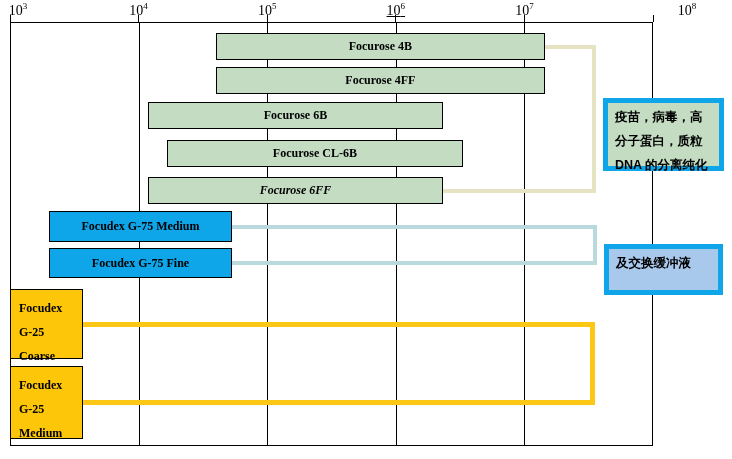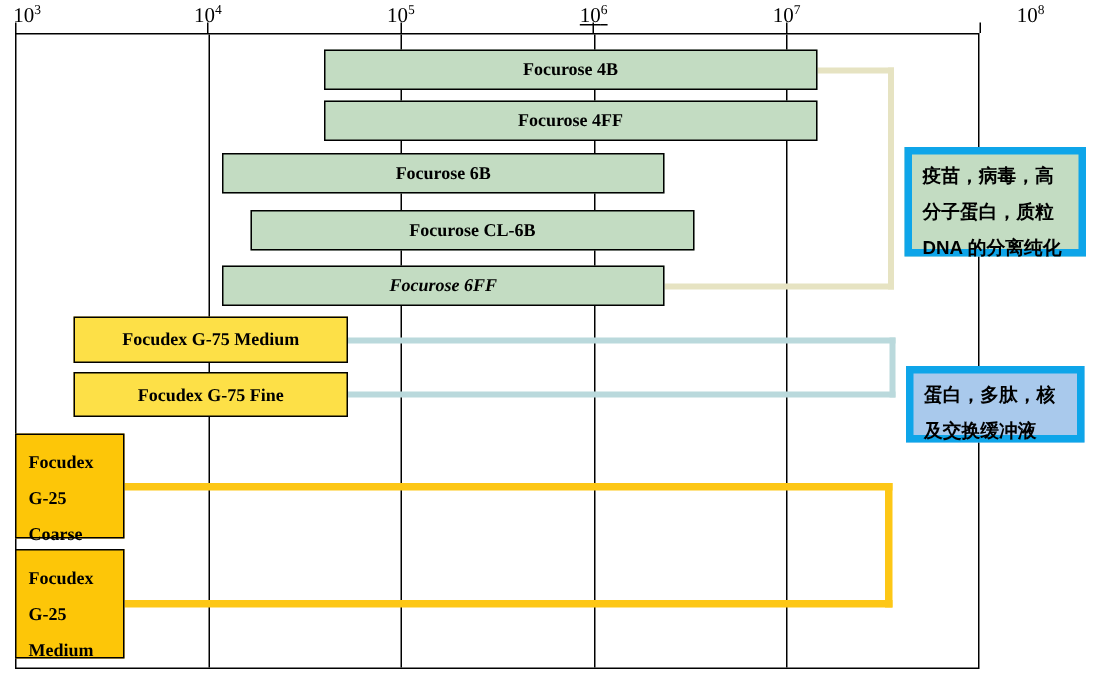--- a/index.html
+++ b/index.html
@@ -9,21 +9,21 @@
         border:1px solid #000;box-sizing:border-box;background:#fff;z-index:0;}
   .gridline{position:absolute;top:0;width:1px;height:100%;background:#000;z-index:1;}
   .xtick{position:absolute;width:1px;height:7px;top:15px;background:#000;z-index:1;}
   .xlabel{position:absolute;top:1px;transform:translateX(-50%);font-size:14px;color:#000;
           white-space:nowrap;z-index:1;}
   .xlabel sup{font-size:9px;}
   .bar{position:absolute;box-sizing:border-box;border:1px solid #000;z-index:3;
        display:flex;align-items:center;justify-content:center;
        font-weight:bold;font-size:12px;color:#000;}
   .bar.green{background:#c3dcc2;}
-  .bar.blue{background:#fde047;text-align:right;}
+  .bar.blue{background:#0ea5e9;text-align:right;}
   .bar.yellow{background:#fdc608;display:block;text-align:left;}
   .bar.yellow .bar-line{padding-left:8px;line-height:24px;font-weight:bold;font-size:12px;}
   .bar.yellow{padding-top:6px;}
   .conn{position:absolute;z-index:2;}
   .ann{position:absolute;box-sizing:border-box;border:5px solid #0ea5e9;z-index:4;
        font-family:"Liberation Sans","DejaVu Sans",sans-serif;
        font-weight:bold;font-size:12.5px;color:#000;line-height:24px;
        padding:2px 0 0 7px;margin-top:24px;}
   .ann-green{left:603px;top:74px;width:121px;height:73px;background:#c3dcc2;}
   .ann-blue{left:604px;top:220px;width:119px;height:51px;background:#a9c9ec;}
@@ -82,16 +82,15 @@
       <div class="conn" style="left: 590px; top: 321.5px; width: 5px; height: 83.5px; background: rgb(253, 199, 22);"></div>
       <div class="conn" style="left: 83.302px; top: 400px; width: 511.698px; height: 5px; background: rgb(253, 199, 22);"></div>
     </div>
 
   <div class="ann ann-green">
     <span class="ann-line">疫苗，病毒，高</span>
     <span class="ann-line">分子蛋白，质粒</span>
     <span class="ann-line">DNA 的分离纯化</span>
   </div>
   <div class="ann ann-blue">
-    <span class="ann-line">蛋白，多肽，核</span>
     <span class="ann-line">及交换缓冲液</span>
   </div>
 </div>
 
 </body></html>

